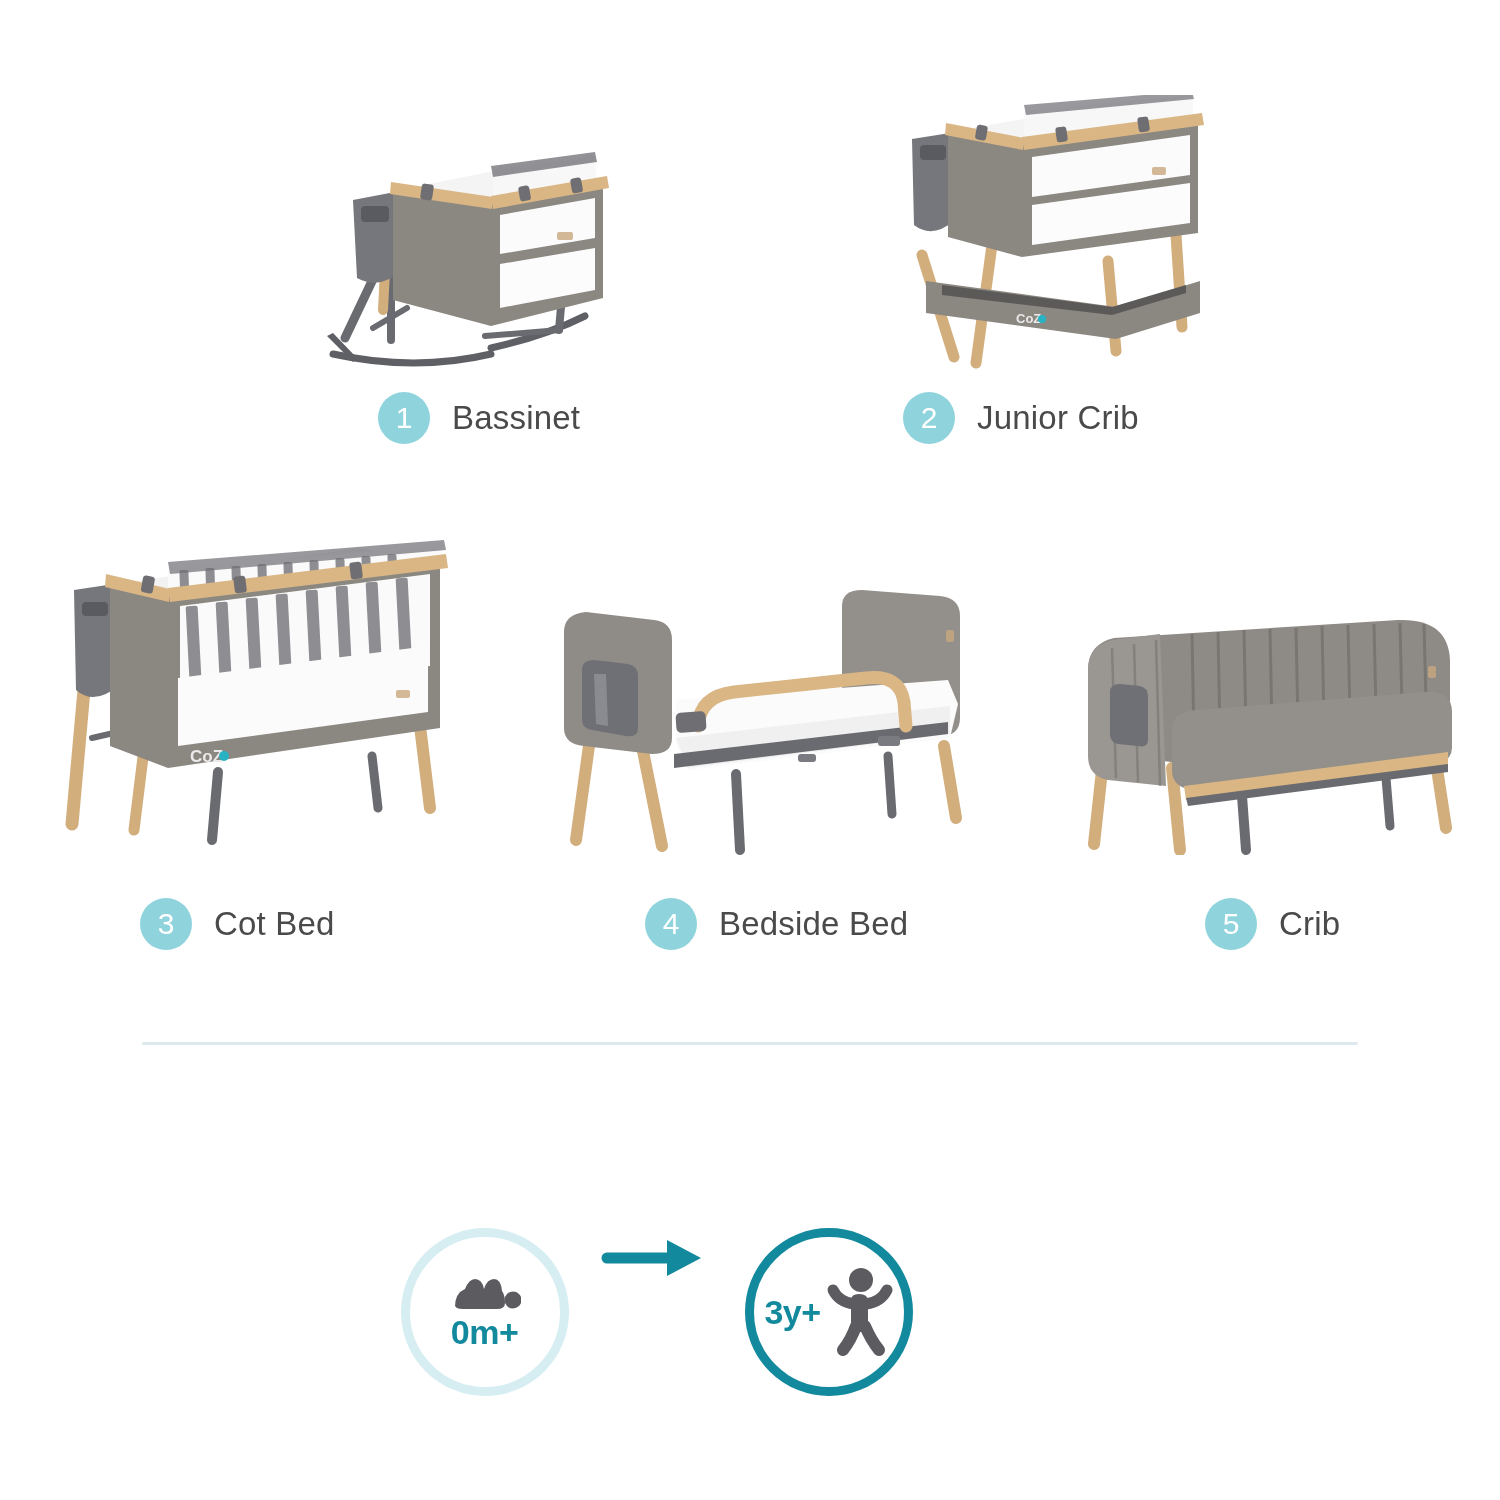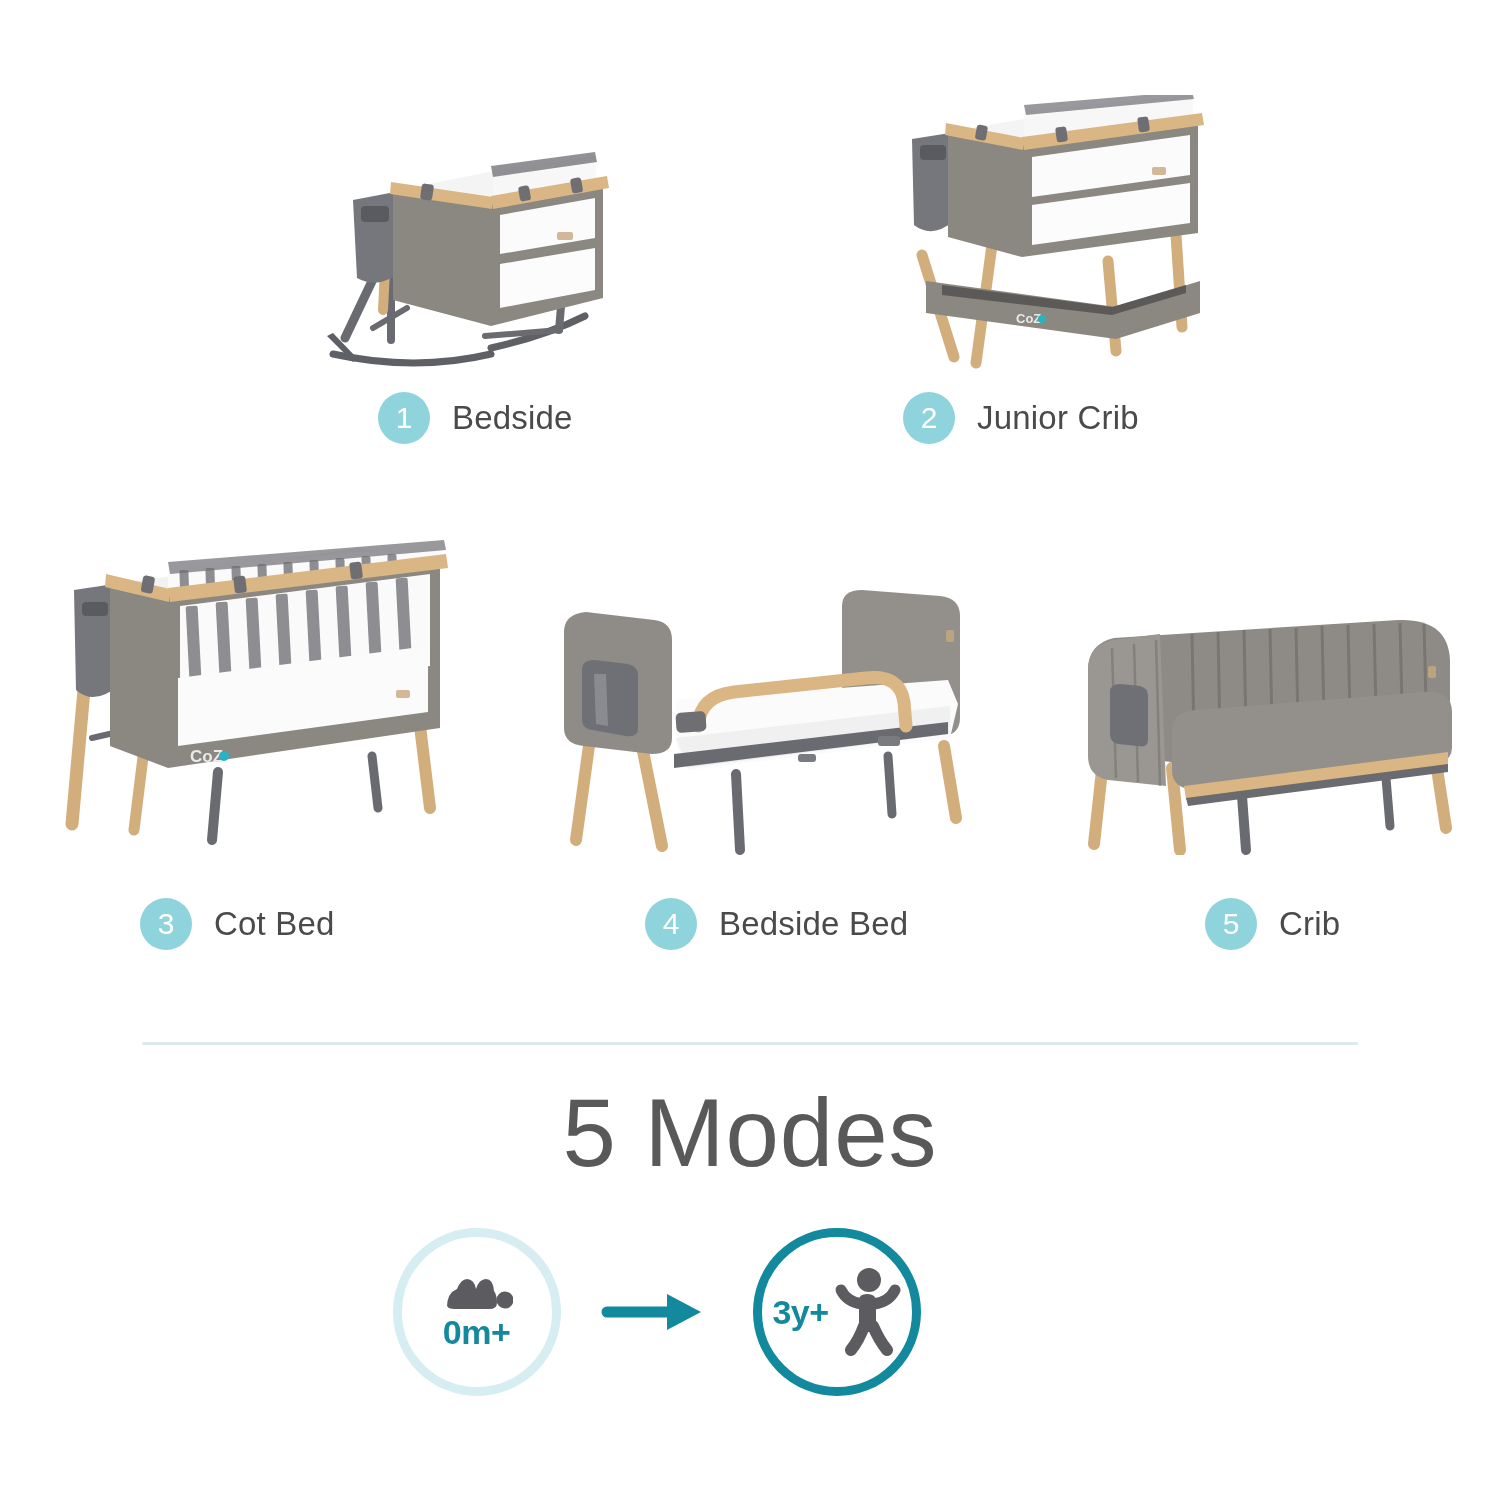--- a/index.html
+++ b/index.html
@@ -42,22 +42,22 @@
   .headline {
     position: absolute; left: 0; top: 1078px; width: 1500px;
     text-align: center;
     font-size: 96px; color: #595959; font-weight: 400;
     letter-spacing: 1px;
   }
 
   
   .age-row {
     position: absolute; left: 0; top: 1228px; width: 1313px;
-    display: flex; align-items: center; justify-content: center;
-    gap: 36px;
+    display: flex; align-items: flex-start; justify-content: center;
+    gap: 28px;
   }
   .age-badge {
     width: 168px; height: 168px; border-radius: 50%;
     background: #ffffff;
     display: flex; flex-direction: column;
     align-items: center; justify-content: center;
     position: relative; flex: none;
   }
   .age-badge.light { border: 9px solid #d6eef2; }
   .age-badge.dark  { border: 9px solid #12899c; }
@@ -112,21 +112,21 @@
       <rect x="276" y="38" width="11" height="15" rx="3" fill="#6e6e73" transform="rotate(-10 281 45)"></rect>
 
       <path d="M196 26 L300 12 L302 22 L198 37 Z" fill="#6e6e73" opacity=".75"></path>
 
       <rect x="262" y="92" width="16" height="8" rx="2" fill="#c8a87d" opacity=".8"></rect>
     </svg>
   </div>
 
   <div class="label-row" style="left:378px; top:392px;">
     <div class="badge">1</div>
-    <div class="label-text">Bedside</div>
+    <div class="label-text">Bassinet</div>
   </div>
 
   <div class="tile" style="left:880px; top:95px;">
     <svg class="prod-svg" width="340" height="285" viewBox="0 0 340 285">
 
       <path d="M42 160 L74 262" stroke="#d3ae7d" stroke-width="11" stroke-linecap="round"></path>
       <path d="M112 150 L96 268" stroke="#d3ae7d" stroke-width="11" stroke-linecap="round"></path>
       <path d="M228 166 L236 256" stroke="#d3ae7d" stroke-width="11" stroke-linecap="round"></path>
       <path d="M296 140 L302 232" stroke="#d3ae7d" stroke-width="11" stroke-linecap="round"></path>
 
@@ -309,21 +309,20 @@
     </svg>
   </div>
 
   <div class="label-row" style="left:1205px; top:898px;">
     <div class="badge">5</div>
     <div class="label-text">Crib</div>
   </div>
 
   <div class="divider"></div>
 
-  <div class="headline">5 Modes</div>
 
   <div class="age-row">
 
     <div class="age-badge light">
       <div class="age-inner">
         <svg width="72" height="40" viewBox="0 0 72 40">
 
           <path d="M6 34 Q6 20 16 16 Q20 6 26 6 Q33 6 35 16 Q38 6 45 6 Q52 6 53 18 Q56 22 56 30 Q56 36 48 36 L14 36 Q6 36 6 32 Z" fill="#5c5c60"></path>
           <circle cx="64" cy="27" r="8.5" fill="#5c5c60"></circle>
         </svg>

